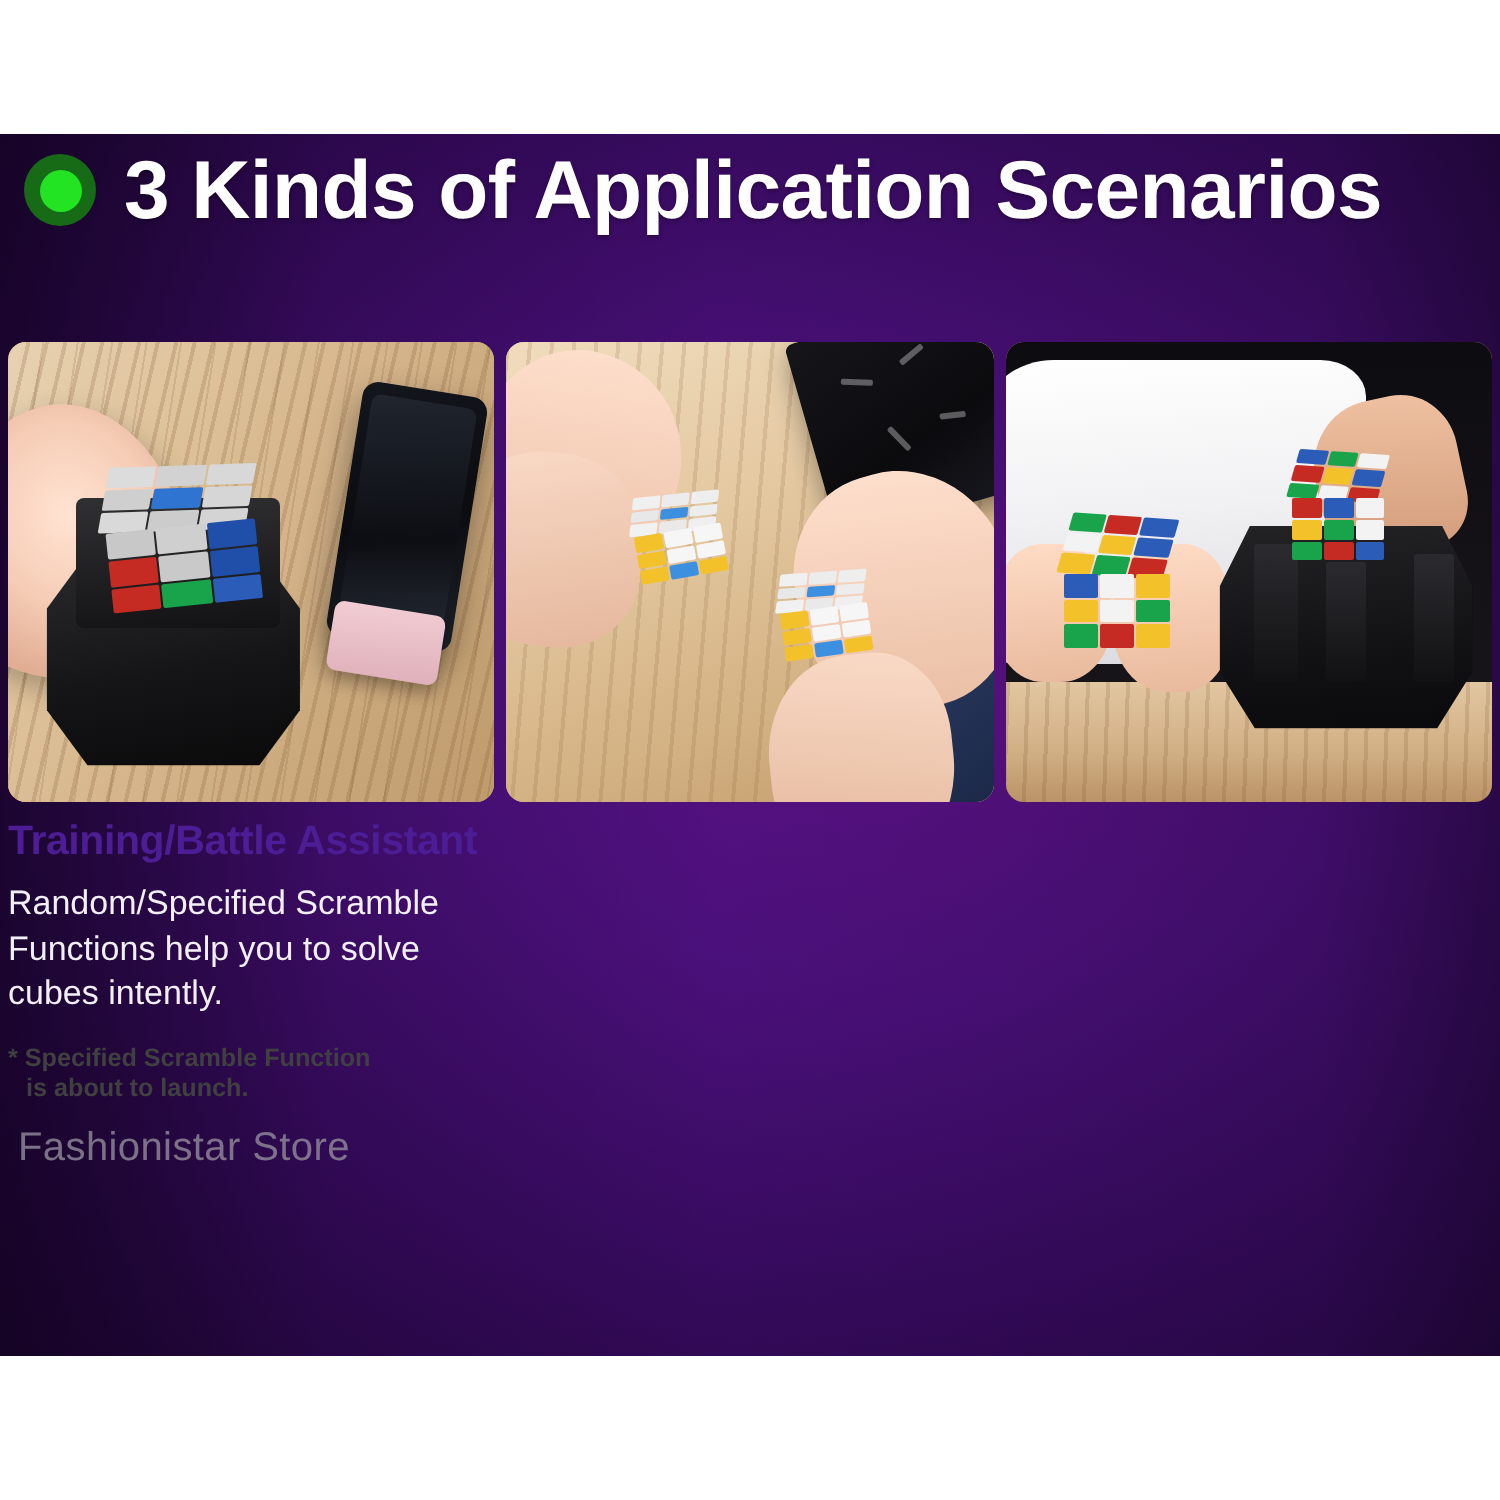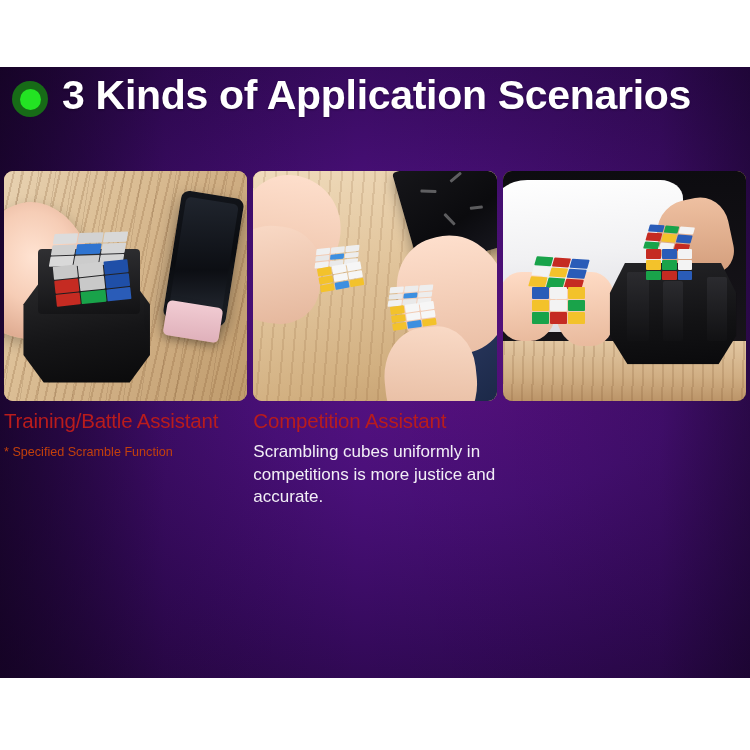--- a/index.html
+++ b/index.html
@@ -10,21 +10,21 @@
   .banner{position:absolute;left:0;top:67px;width:750px;height:611px;overflow:hidden;
     background:
       radial-gradient(120% 95% at 62% 46%, #5c1185 0%, #4a107a 26%, #350a5c 52%, #250640 74%, #1b0430 100%);
   }
   .banner:after{content:"";position:absolute;inset:0;
     background:linear-gradient(90deg, rgba(12,2,22,.62) 0%, rgba(12,2,22,.12) 22%, rgba(0,0,0,0) 48%, rgba(10,2,20,.18) 88%, rgba(10,2,20,.45) 100%);
     pointer-events:none;}
   .banner-inner{position:relative;z-index:3;width:750px;height:611px;}
 
   
-  .heading-row{position:absolute;left:12px;top:73px;display:flex;align-items:flex-end;gap:14px;}
+  .heading-row{position:absolute;left:12px;top:73px;display:flex;align-items:center;gap:14px;}
   .bullet{width:36px;height:36px;border-radius:50%;background:#176b17;
     display:flex;align-items:center;justify-content:center;flex:none;}
   .bullet-core{width:21px;height:21px;border-radius:50%;background:#23e423;}
   .heading{color:#ffffff;font-size:41px;line-height:44px;font-weight:600;letter-spacing:-0.3px;
     white-space:nowrap;text-shadow:0 1px 2px rgba(0,0,0,.35);}
 
   
   .panels{position:absolute;left:4px;top:171px;width:742px;height:230px;display:flex;gap:6px;}
   .panel{width:calc((742px - 12px)/3);height:230px;border-radius:9px;overflow:hidden;position:relative;
     background:#caa373;}
@@ -105,24 +105,24 @@
   
   .cube{position:absolute;}
   .cube .top,.cube .face{position:absolute;display:grid;grid-template-columns:1fr 1fr 1fr;grid-template-rows:1fr 1fr 1fr;gap:1px;}
   .cube .top{left:0;top:0;width:100%;height:46%;transform:skewX(-16deg) skewY(4deg);}
   .cube .face{left:0;top:44%;width:100%;height:58%;}
   .cube s{display:block;border-radius:1px;}
 
   
   .cols{position:absolute;left:4px;top:409px;width:742px;height:200px;display:flex;gap:6px;}
   .col{width:calc((742px - 12px)/3);position:relative;}
-  .col-title{color:#b91c1c;font-size:20.5px;line-height:23px;font-weight:400;letter-spacing:-.2px;
+  .col-title{color:#4c1d95;font-size:20.5px;line-height:23px;font-weight:700;letter-spacing:-.2px;
     margin:0 0 9px 0;}
   .col-body{color:#f2eef6;font-size:17px;line-height:22.5px;font-weight:400;margin:0;}
-  .col-note{color:#c2410c;font-size:12.6px;line-height:15px;font-weight:400;margin:13px 0 0 0;}
+  .col-note{color:#404040;font-size:12.6px;line-height:15px;font-weight:700;margin:13px 0 0 0;}
   .col-note .ind{display:block;padding-left:9px;}
 
   .watermark{position:absolute;left:9px;top:563px;color:#8c8496;font-size:20px;
     font-weight:400;letter-spacing:.2px;opacity:.85;}
 </style>
 </head>
 <body>
 
 <div class="page">
 
@@ -297,27 +297,26 @@
             <s style="background:#2a5cb8"></s>
         </div>
       </div>
     </div>
   </div>
 
   <div class="cols">
 
     <div class="col">
       <p class="col-title">Training/Battle Assistant</p>
+      <p class="col-body">Random/Specified Scramble Functions help you to solve cubes intently.</p>
       <p class="col-note">
         <span>* Specified Scramble Function</span>
+        <span class="ind">is about to launch.</span>
       </p>
     </div>
 
+
     <div class="col">
-      <p class="col-title">Competition Assistant</p>
-      <p class="col-body">Scrambling cubes uniformly in competitions is more justice and accurate.</p>
-    </div>
-
-    <div class="col">
     </div>
   </div>
 
+  <div class="watermark">Fashionistar Store</div>
 </div>
 
 </body></html>

